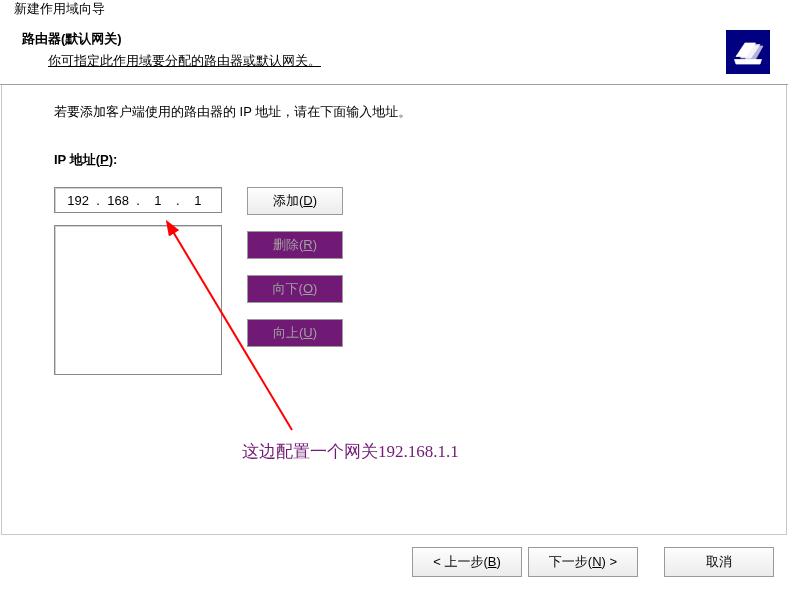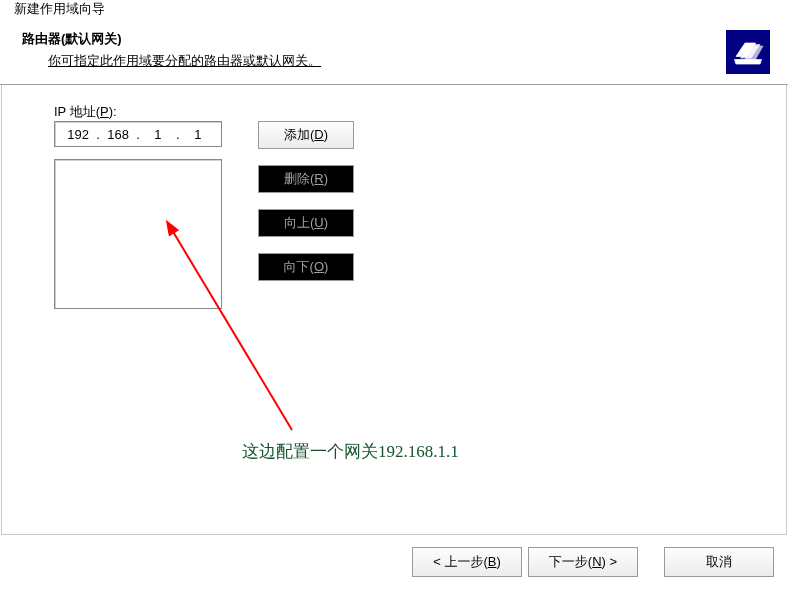--- a/index.html
+++ b/index.html
@@ -49,22 +49,22 @@
   }
   .body {
     border: 1px solid #c8c8c8;
     border-top: none;
     margin: 0 1px;
     padding: 18px 52px 20px 52px;
     height: 450px;
     position: relative;
   }
   .instruction { margin-bottom: 30px; }
-  .ip-label { margin-bottom: 0; }
-  .row-top { display: flex; gap: 36px; align-items: flex-start; }
+  .ip-label { margin-bottom: 18px; font-weight: bold; }
+  .row-top { display: flex; gap: 25px; align-items: flex-start; }
   .ip-input {
     width: 168px;
     height: 26px;
     border: 1px solid #888;
     box-shadow: inset 1px 1px 0 #d0d0d0;
     display: flex;
     align-items: center;
     justify-content: space-evenly;
     padding: 0 6px;
     background: #fff;
@@ -89,34 +89,34 @@
     width: 96px;
     height: 28px;
     background: linear-gradient(#fdfdfd, #ececec);
     border: 1px solid #9a9a9a;
     font-family: inherit;
     font-size: 13px;
     cursor: pointer;
   }
   .btn[disabled] {
     color: #a0a0a0;
-    background: #000000;
+    background: #701a75;
     cursor: default;
   }
   .underline { text-decoration: underline; }
   .arrow-layer {
     position: absolute;
     left: 0; top: 0; width: 100%; height: 100%;
     pointer-events: none;
   }
   .annotation {
     position: absolute;
     left: 240px;
     top: 355px;
-    color: #14532d;
+    color: #701a75;
     font-size: 17px;
     font-family: "SimSun", serif;
   }
   .footer {
     display: flex;
     justify-content: flex-end;
     align-items: center;
     gap: 6px;
     padding: 12px 14px 0 0;
   }
@@ -148,20 +148,21 @@
         <path d="M20 34 L32 16 L44 16 L34 34 Z" fill="#fff" opacity="0.7"></path>
         <path d="M6 34 L42 34 L40 40 L8 40 Z" fill="#fff"></path>
       </g>
     </svg>
   </div>
 </div>
 
 <hr class="divider">
 
 <div class="body">
+  <div class="instruction">若要添加客户端使用的路由器的 IP 地址，请在下面输入地址。</div>
 
   <div class="ip-label">
     <span>IP 地址(<span class="underline">P</span>):</span>
   </div>
 
   <div class="row-top">
     <div>
       <div class="ip-input">
         <span class="ip-seg">192</span>
         <span class="ip-dot">.</span>
@@ -175,24 +176,24 @@
     </div>
 
     <div class="btn-col">
       <button class="btn">
         <span>添加(</span><span class="underline">D</span><span>)</span>
       </button>
       <button class="btn" disabled="">
         <span>删除(</span><span class="underline">R</span><span>)</span>
       </button>
       <button class="btn" disabled="">
+        <span>向下(</span><span class="underline">O</span><span>)</span>
+      </button>
+      <button class="btn" disabled="">
         <span>向上(</span><span class="underline">U</span><span>)</span>
-      </button>
-      <button class="btn" disabled="">
-        <span>向下(</span><span class="underline">O</span><span>)</span>
       </button>
     </div>
   </div>
 
   <svg class="arrow-layer" width="788" height="450">
     <defs>
       <marker id="ah" markerWidth="10" markerHeight="10" refX="2" refY="3" orient="auto">
         <path d="M0,0 L0,6 L8,3 Z" fill="#ff0000"></path>
       </marker>
     </defs>

